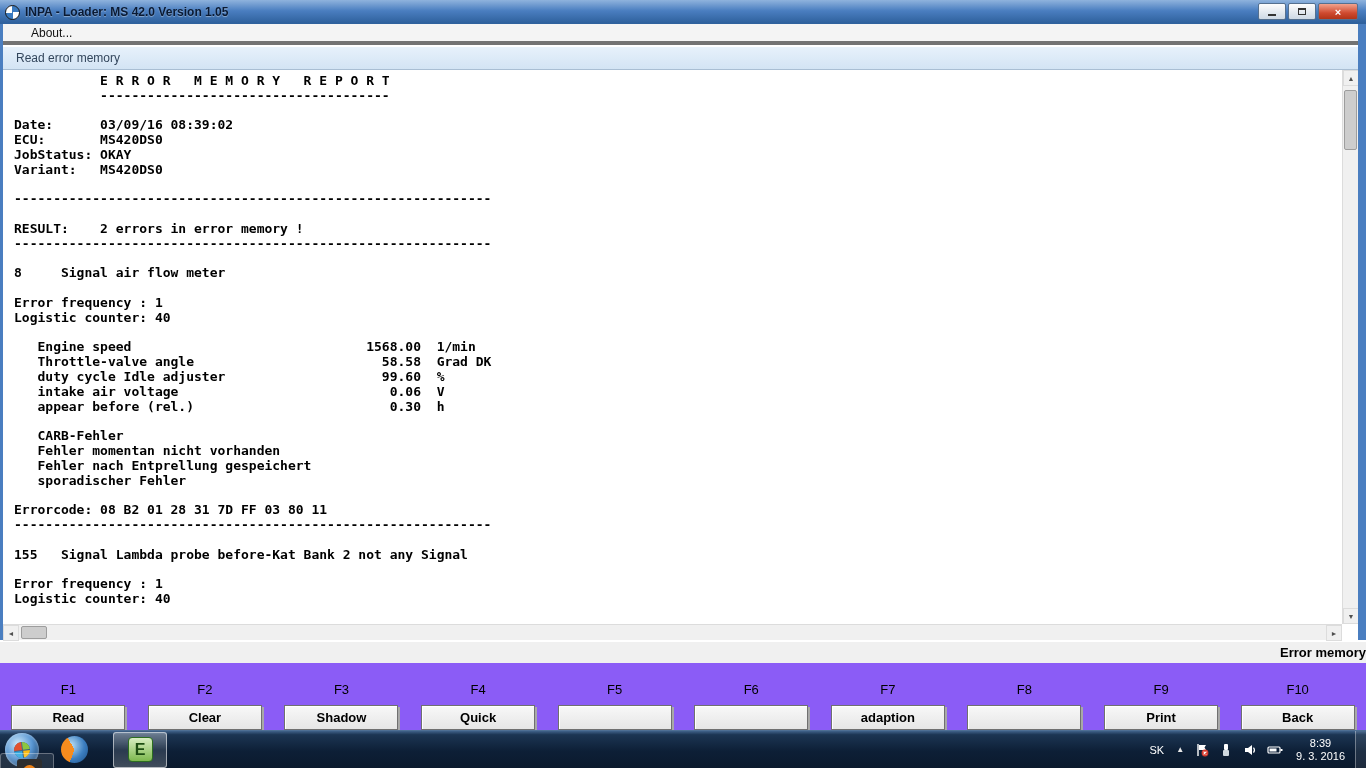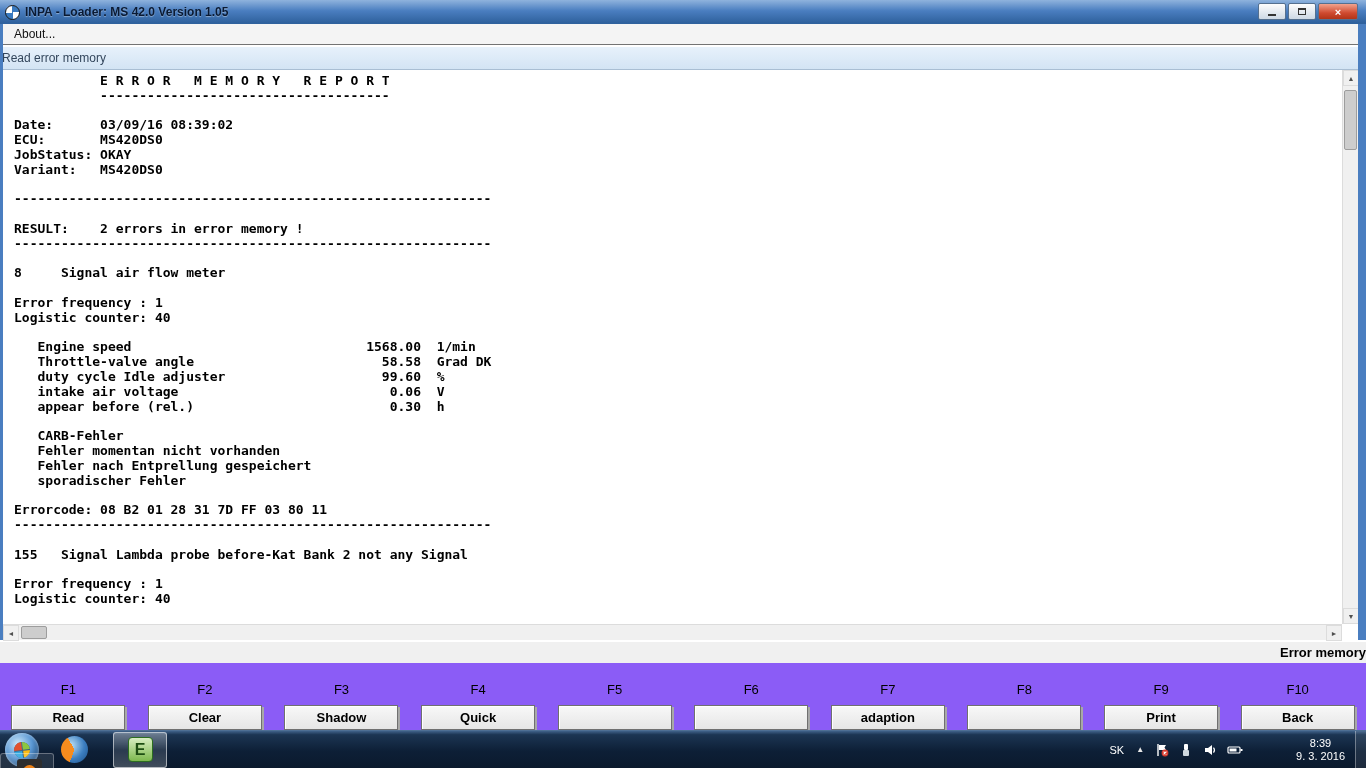--- a/index.html
+++ b/index.html
@@ -17,28 +17,28 @@
   .winbtns { position:absolute; right:8px; top:3px; display:flex; gap:2px; }
   .wbtn { width:28px; height:17px; border:1px solid #55708f; border-radius:2px;
     background:linear-gradient(#fdfdfd,#cdd8e4); display:flex; align-items:center; justify-content:center;
     font-size:11px; color:#222; cursor:default; }
   .wbtn .minbar { width:8px; height:0; border-bottom:2px solid #333; margin-top:6px; }
   .wbtn .maxbox { width:8px; height:7px; border:1px solid #333; border-top-width:2px; }
   .wbtn.close { width:40px; background:linear-gradient(#f2a38e,#cf4a2f 60%, #b23418); color:#fff; font-weight:bold; }
 
   
   .menubar { position:absolute; left:0; top:24px; width:1366px; height:21px;
-    background:#f4f4f4; border-bottom:1px solid #737373; box-shadow:0 1px 0 #ffffff;
-    display:flex; align-items:center; padding-left:10px; }
+    background:#f4f4f4; border-bottom:4px solid #737373; box-shadow:0 1px 0 #ffffff;
+    display:flex; align-items:center; padding-left:27px; }
   .menuitem { font-size:12px; color:#111; padding:0 4px; }
 
   
   .childbar { position:absolute; left:0; top:46px; width:1366px; height:24px;
     background:linear-gradient(#e7f1fb,#d3e4f4); border-top:1px solid #ffffff; border-bottom:1px solid #a9bed3;
-    display:flex; align-items:center; padding-left:2px; }
+    display:flex; align-items:center; padding-left:16px; }
   .childtitle { font-size:12px; color:#33465c; }
 
   
   .report { position:absolute; left:3px; top:70px; width:1339px; height:554px;
     background:#fff; padding:4px 0 0 11px; overflow:hidden; }
   .rline { font-family:"DejaVu Sans Mono", monospace; font-weight:bold; font-size:13px;
     height:14.8px; line-height:14.8px; white-space:pre; color:#000; }
 
   
   .vscroll { position:absolute; left:1342px; top:70px; width:16px; height:554px;
@@ -98,21 +98,21 @@
   .inpa-icon { width:25px; height:25px; border-radius:3px; background:#2e2e2e;
     display:flex; align-items:center; justify-content:center; }
   .inpa-icon .ring { width:13px; height:13px; border:3px solid #f08418; border-radius:50%; }
   .edi-icon { width:25px; height:25px; border-radius:4px; border:1px solid #2c6e1f;
     background:linear-gradient(#d8edc2,#7db84e); color:#1d4d12; font-weight:bold; font-size:16px;
     display:flex; align-items:center; justify-content:center; }
   .tray { margin-left:auto; display:flex; align-items:center; height:53px; }
   .lang { color:#fff; font-size:11px; padding:0 6px; }
   .chev { color:#e8e8e8; font-size:8px; padding:0 6px; }
   .trayicon { padding:0 5px; display:flex; align-items:center; }
-  .clock { color:#fff; font-size:11px; text-align:center; line-height:13px; padding:0 10px 0 8px;margin-left:40px; }
+  .clock { color:#fff; font-size:11px; text-align:center; line-height:13px; padding:0 10px 0 8px; }
   .showdesktop { width:11px; height:38px; background:rgba(255,255,255,.08); border-left:1px solid rgba(255,255,255,.35); }
 </style>
 </head>
 <body>
 
 <div id="app">
 
   <div class="titlebar">
     <div class="bmw-icon"></div>
     <span class="wtitle">INPA - Loader:  MS 42.0 Version 1.05</span>

